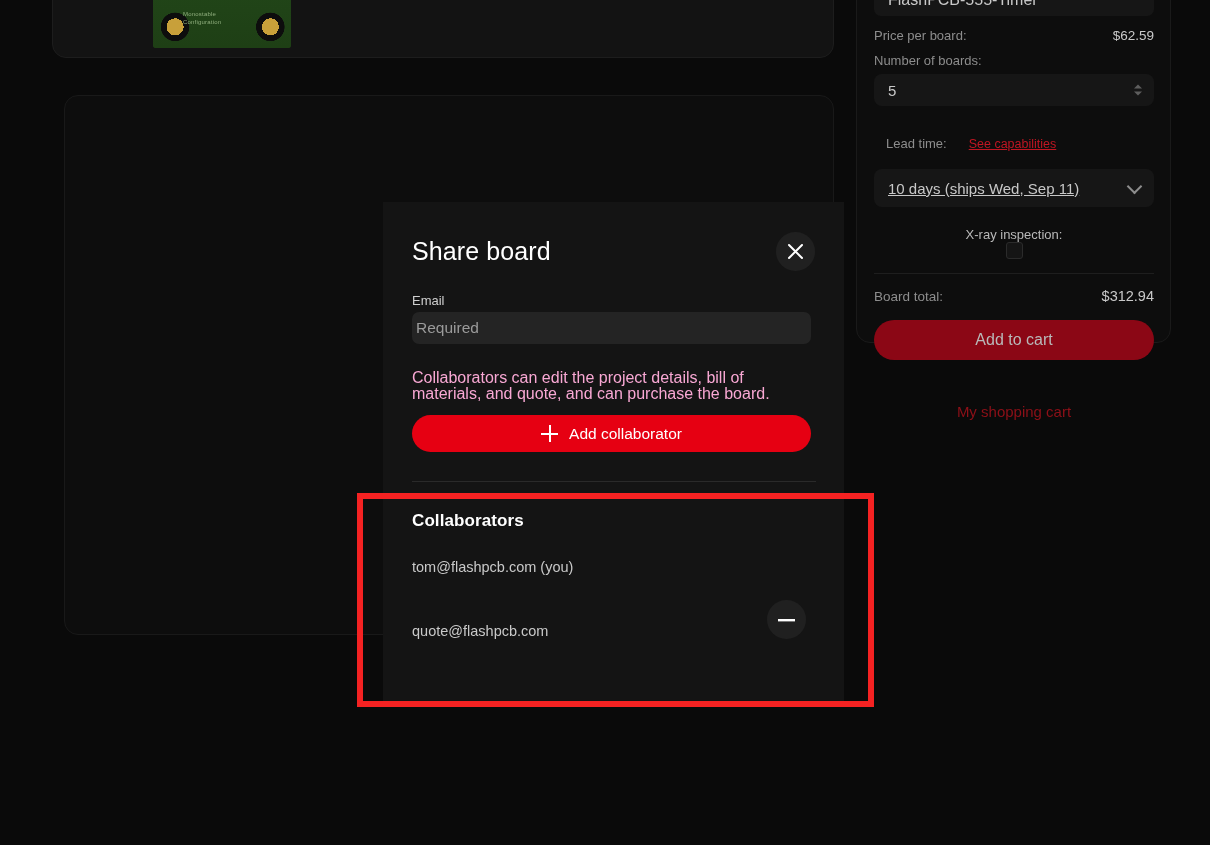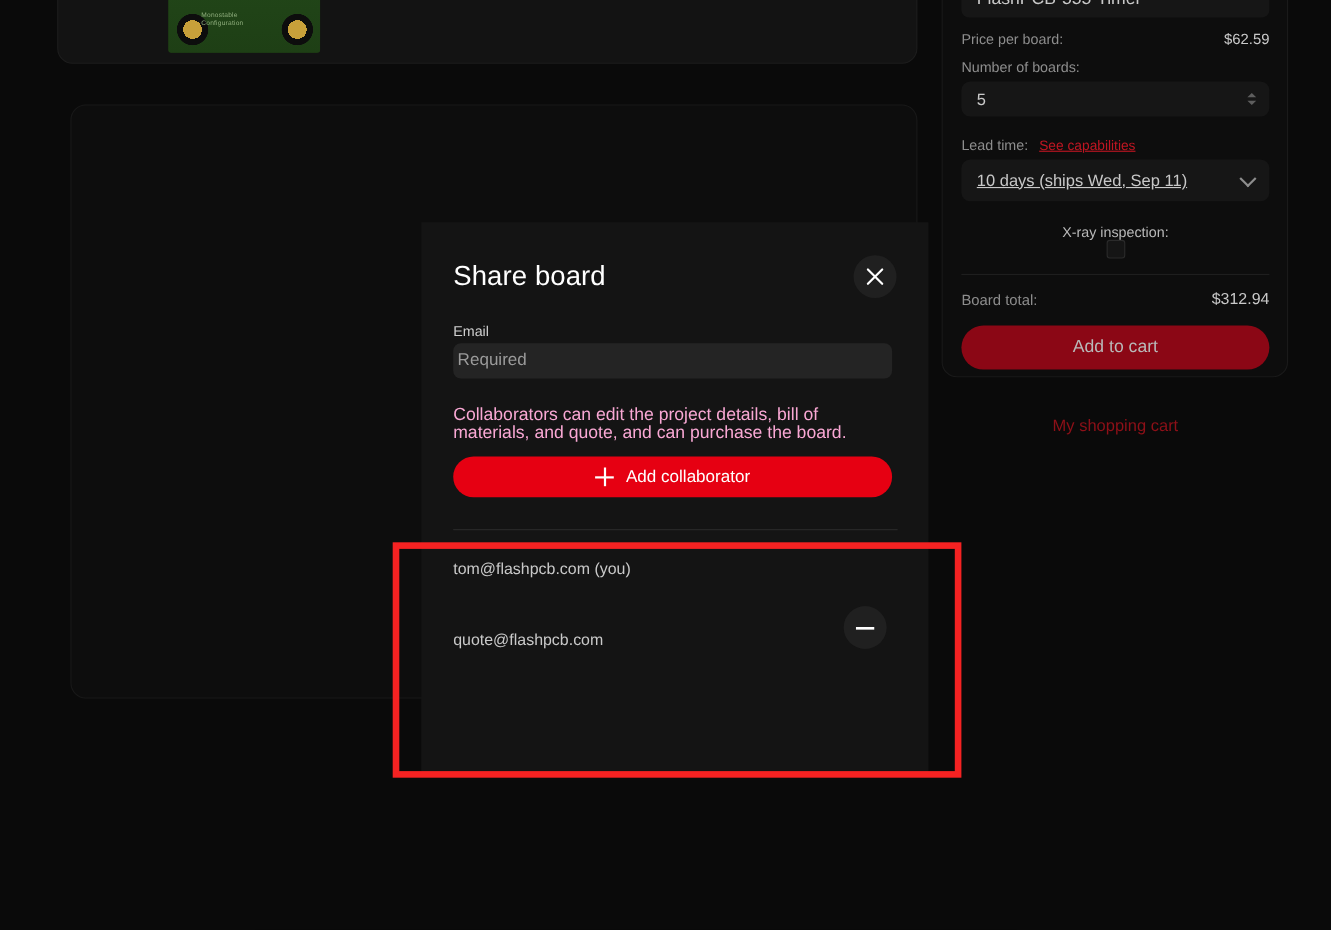--- a/index.html
+++ b/index.html
@@ -379,21 +379,21 @@
       <div class="field-label">Number of boards:</div>
       <div class="num-field">
         <span>5</span>
         <span class="stepper">
           <i class="up"></i>
             <i class="dn"></i>
         </span>
       </div>
 
       <div class="leadtime-label-row">
-        <span class="field-label" style="margin:0">Lead time:</span>
+        <span class="field-label" style="margin:12px">Lead time:</span>
         <span class="cap-link">See capabilities</span>
       </div>
       <div class="select-field">
         <span>10 days (ships Wed, Sep 11)</span>
         <span class="chev"></span>
       </div>
 
       <div class="xray-row">
         <span>X-ray inspection:</span>
         <span class="checkbox"></span>
@@ -429,20 +429,21 @@
 
       <div class="modal-desc">Collaborators can edit the project details, bill of materials, and quote, and can purchase the board.</div>
 
       <button class="add-collab-btn">
         <span class="plus-glyph"></span>
         <span>Add collaborator</span>
       </button>
 
       <div class="modal-divider"></div>
 
+      <div class="collab-title">Collaborators</div>
 
       <div class="collab-row">
         <span class="collab-email">tom@flashpcb.com (you)</span>
       </div>
 
       <div class="collab-row second">
         <span class="collab-email">quote@flashpcb.com</span>
         <span class="icon-circle">
           <svg width="17" height="4" viewBox="0 0 17 4">
             <rect x="0" y="1" width="17" height="2.4" fill="#ffffff"></rect>

